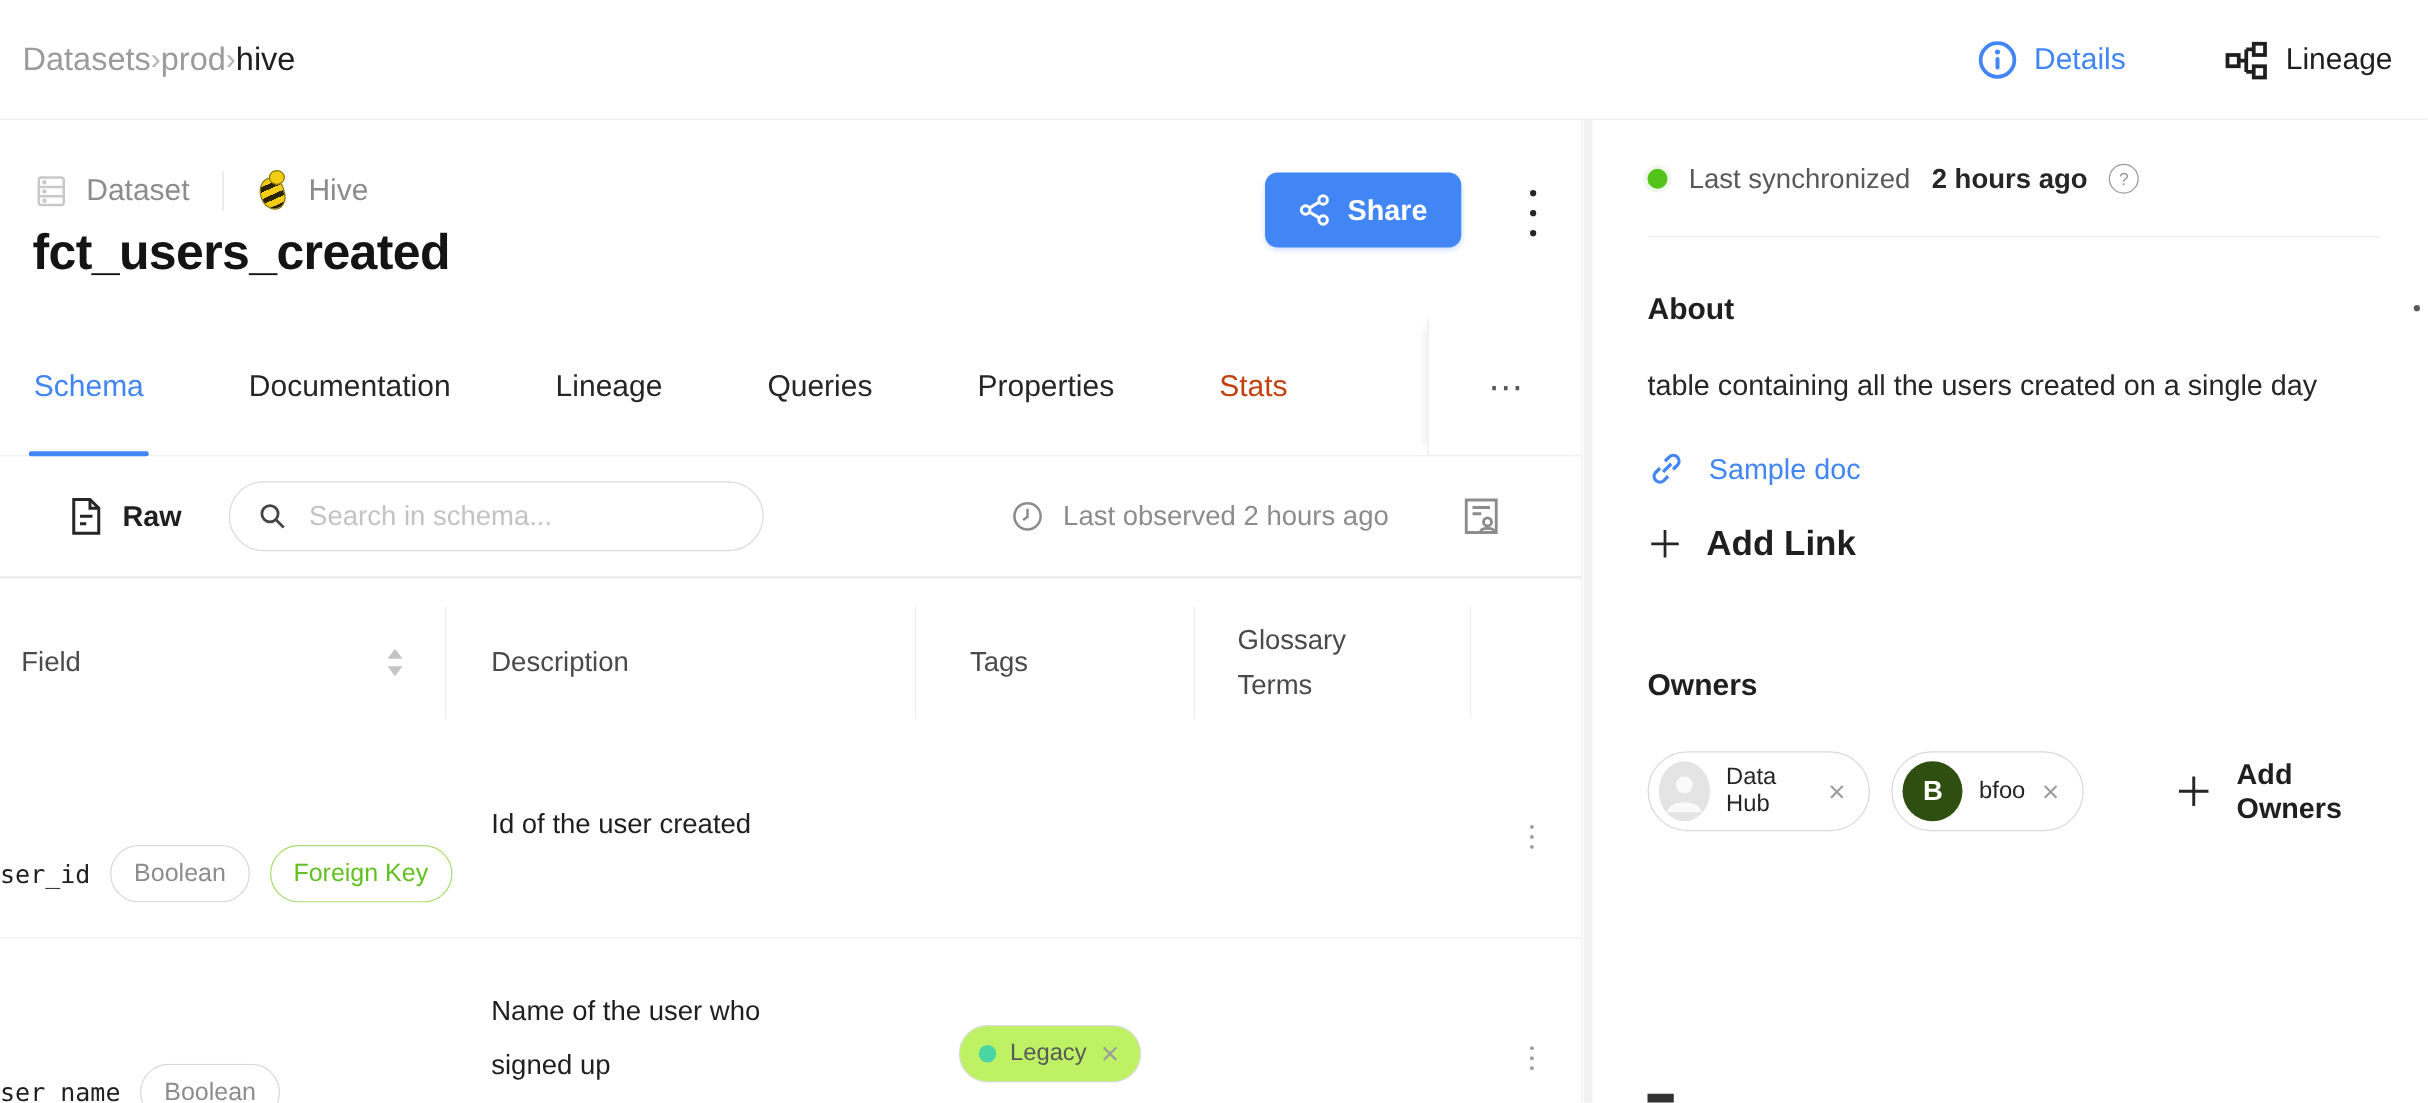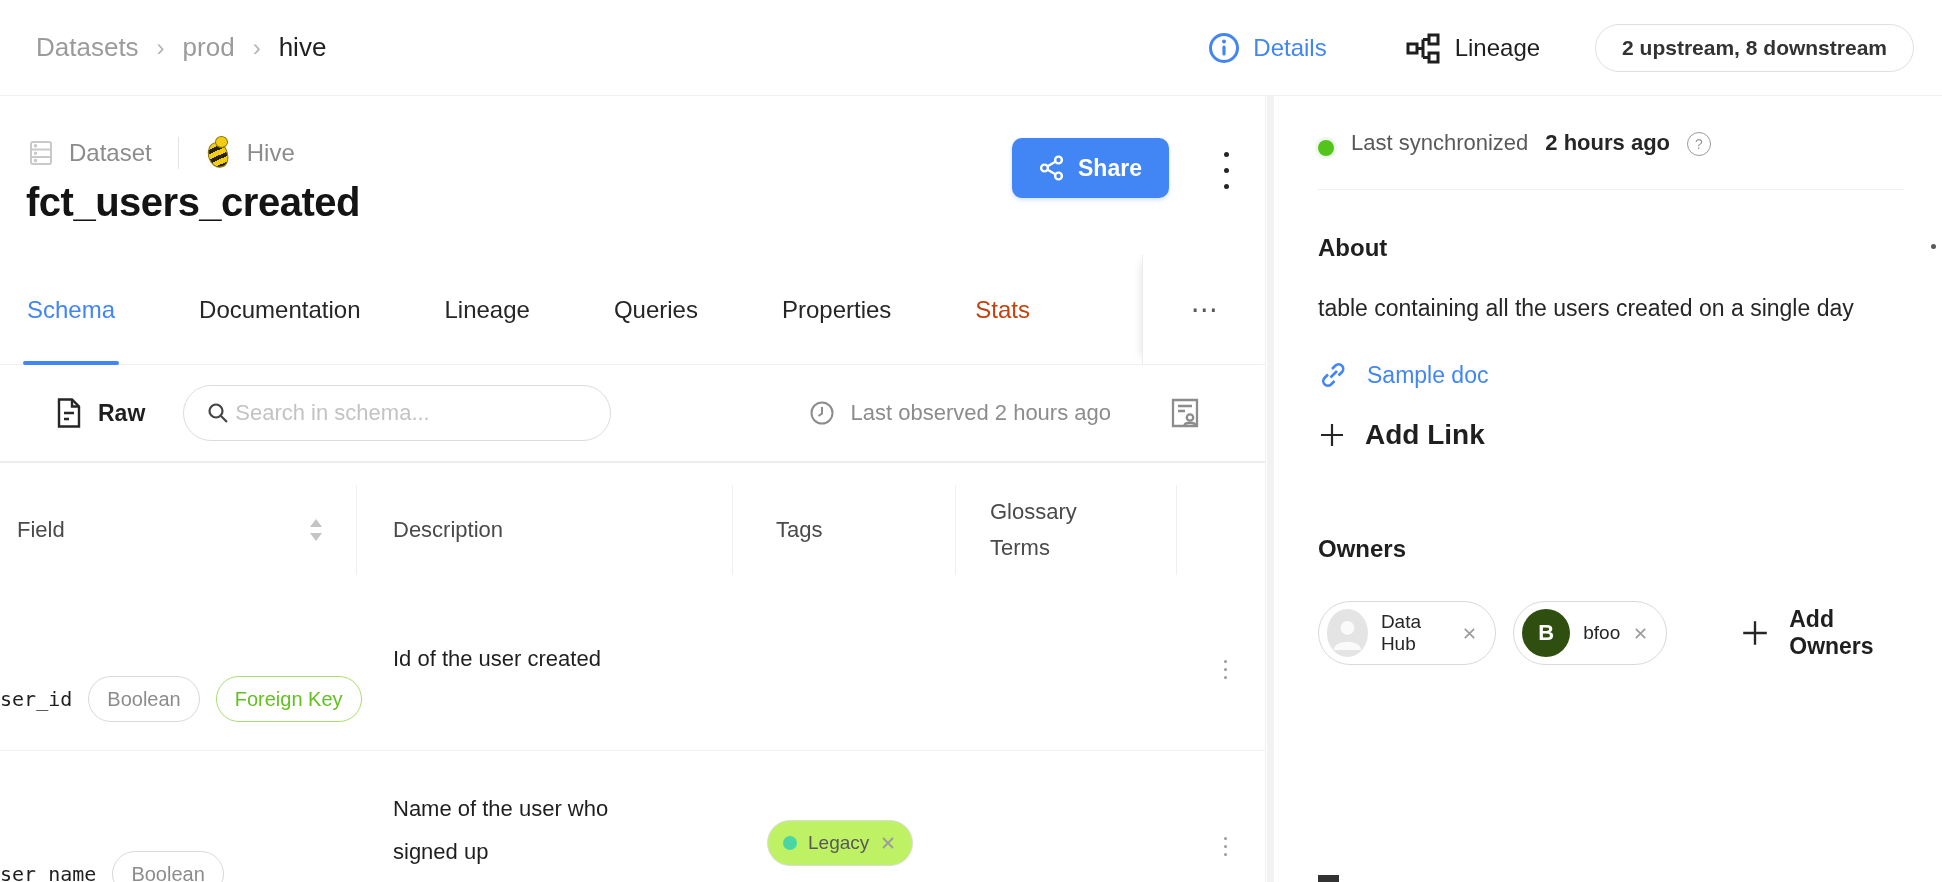--- a/index.html
+++ b/index.html
@@ -3,21 +3,21 @@
 <meta charset="utf-8">
 <style>
   * { margin:0; padding:0; box-sizing:border-box; }
   html,body { width:1942px; height:882px; overflow:hidden; background:#fff;
     font-family:"Liberation Sans","DejaVu Sans",sans-serif; color:#262626; }
   .mono { font-family:"DejaVu Sans Mono","Liberation Mono",monospace; }
 
   
   .topbar { position:absolute; top:0; left:0; width:1942px; height:96px;
     border-bottom:1px solid #efefef; display:flex; align-items:center; }
-  .breadcrumb { margin-left:36px; font-size:26px; color:#9b9b9b; display:flex; gap:18px; align-items:center; }
+  .breadcrumb { margin-left:18px; font-size:26px; color:#9b9b9b; display:flex; align-items:center; }
   .crumb-sep { color:#b5b5b5; font-size:24px; }
   .crumb-last { color:#1f1f1f; }
   .topbar-right { margin-left:auto; margin-right:28px; display:flex; align-items:center; }
   .details-btn { display:flex; align-items:center; gap:13px; color:#4285f4; font-size:24px; cursor:pointer; }
   .lineage-btn { display:flex; align-items:center; gap:14px; color:#1f1f1f; font-size:24px; margin-left:78px; }
   .lineage-badge { margin-left:55px; border:1px solid #e0e0e0; border-radius:26px; padding:11px 26px;
     font-size:21px; font-weight:bold; color:#333; }
 
   
   .left-content { position:absolute; top:96px; left:0; width:1266px; height:786px;
@@ -56,21 +56,21 @@
   .tab-overflow { position:absolute; right:0; top:0; bottom:0; width:124px; background:#fff;
     border-left:1px solid #ececec; box-shadow:-7px 0 9px -7px rgba(0,0,0,.12);
     display:flex; align-items:center; justify-content:center; font-size:28px; color:#595959; cursor:pointer; }
 
   
   .schema-toolbar { position:absolute; top:269px; left:0; width:1266px; height:98px;
     border-bottom:2px solid #ededed; display:flex; align-items:center; padding:0 27px; }
   .raw-btn { display:flex; align-items:center; gap:15px; font-size:23px; font-weight:bold; color:#1f1f1f;
     margin-left:28px; cursor:pointer; }
   .search-box { margin-left:38px; width:428px; height:56px; border:1.5px solid #dcdcdc; border-radius:28px;
-    display:flex; align-items:center; padding:0 10px 0 22px; gap:5px; background:#fff; }
+    display:flex; align-items:center; padding:0 10px 0 22px; gap:17px; background:#fff; }
   .search-box input { border:none; outline:none; font-size:22px; color:#595959; flex:1;
     font-family:"Liberation Sans","DejaVu Sans",sans-serif; }
   .search-box input::placeholder { color:#c3c3c3; }
   .observed { margin-left:auto; display:flex; align-items:center; gap:15px; color:#8c8c8c; font-size:22px; }
   .audit-icon { margin-left:58px; margin-right:38px; cursor:pointer; }
 
   
   .thead { position:absolute; top:367px; left:0; width:1266px; height:134px; display:grid;
     grid-template-columns:357px 376px 223px 221px 1fr; color:#4a4a4a; font-size:22px; }
   .th { position:relative; display:flex; align-items:center; }
@@ -99,21 +99,21 @@
   .badge.fk { border:1.5px solid #a9dd72; color:#62c120; }
   .tag-chip { position:absolute; left:767px; top:69px; height:46px; border:1.5px solid #dcdcdc; border-radius:23px;
     display:flex; align-items:center; gap:11px; padding:0 16px 0 15px; background:#bef264; }
   .tag-dot { width:14px; height:14px; border-radius:50%; background:#4ad6a4; }
   .tag-label { font-size:19px; color:#595959; }
   .row-kebab { position:absolute; left:1224px; display:flex; flex-direction:column; gap:5px; cursor:pointer; }
   .row-kebab i { width:3px; height:3px; border-radius:50%; background:#9b9b9b; }
   .row-kebab.r1 { top:63px; } .row-kebab.r2 { top:86px; }
 
   
-  .sync-row { margin-top:34px; display:flex; align-items:flex-end; gap:17px; font-size:22px; color:#595959; }
+  .sync-row { margin-top:34px; display:flex; align-items:center; gap:17px; font-size:22px; color:#595959; }
   .sync-dot { width:16px; height:16px; border-radius:50%; background:#52c41a; box-shadow:0 0 0 3px #f0f7ec; }
   .sync-time { font-weight:bold; color:#262626; }
   .q-icon { width:24px; height:24px; border:1.5px solid #9b9b9b; border-radius:50%; color:#9b9b9b;
     font-size:14px; display:flex; align-items:center; justify-content:center; cursor:pointer; }
   .side-divider { margin-top:33px; height:1px; background:#f0f0f0; }
   .side-heading { font-size:24px; font-weight:bold; color:#1f1f1f; }
   .about-heading { margin-top:44px; position:relative; }
   .edit-dot { position:absolute; right:-32px; top:10px; width:5px; height:5px; border-radius:50%; background:#595959; }
   .about-text { margin-top:24px; width:600px; font-size:23px; line-height:44px; color:#262626; }
   .doc-link { margin-top:30px; display:flex; align-items:center; gap:19px; color:#4285f4; font-size:23px; cursor:pointer; }
@@ -160,21 +160,20 @@
       <span>
         <svg width="36" height="32" viewBox="0 0 36 32" fill="none" stroke="#1f1f1f" stroke-width="3">
           <rect x="3" y="12" width="9" height="9"></rect>
             <rect x="24" y="3" width="9" height="9"></rect>
             <rect x="24" y="21" width="9" height="9"></rect>
           <path d="M12 16.5 H18 M18 7.5 V25.5 M18 7.5 H24 M18 25.5 H24"></path>
         </svg>
       </span>
       <span>Lineage</span>
     </div>
-    <div class="lineage-badge">2 upstream, 8 downstream</div>
   </div>
 </div>
 
 <div class="left-content">
 
   <div class="type-row">
     <span>
       <svg width="28" height="28" viewBox="0 0 28 28" fill="none" stroke="#c9c9c9" stroke-width="2">
         <rect x="4" y="3" width="20" height="22" rx="2"></rect>
           <path d="M4 10.5 H24 M4 18 H24"></path>

